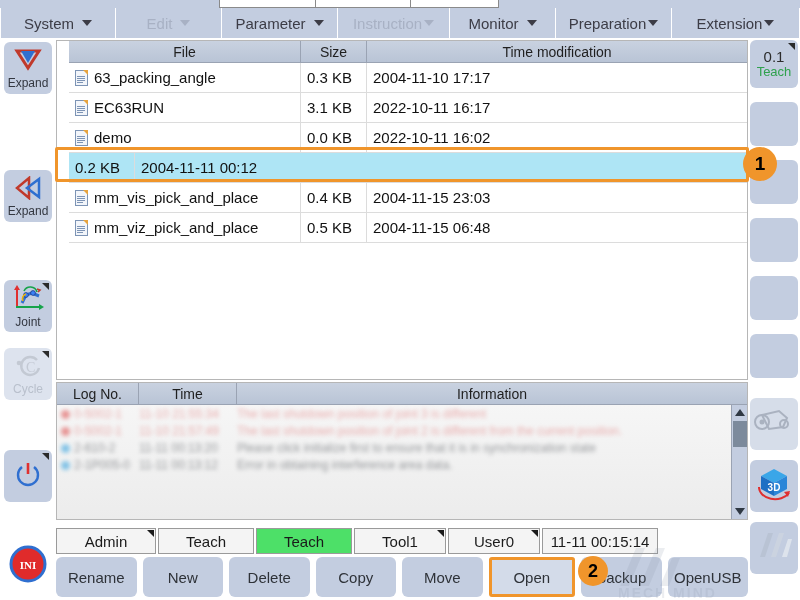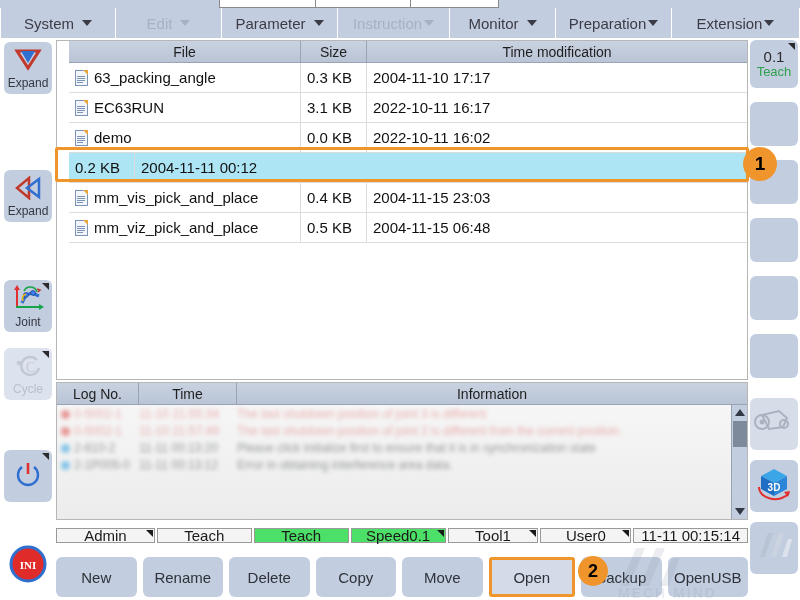--- a/index.html
+++ b/index.html
@@ -192,21 +192,21 @@
   }
   .scroll .arrow-up { top: 4px; border-bottom: 7px solid #2f3843; }
   .scroll .arrow-dn { bottom: 4px; border-top: 7px solid #2f3843; }
   .scroll .thumb {
     position: absolute; left: 1px; top: 16px; width: 14px; height: 26px;
     background: #7c8a9c;
   }
 
   
   .statusbar {
-    position: absolute; left: 56px; top: 528px; width: 692px; height: 15px;
+    position: absolute; left: 56px; top: 528px; width: 692px; height: 26px;
     display: flex; gap: 2px;
   }
   .st-cell {
     position: relative;
     background: #f4f4f4; border: 1px solid #9a9a9a;
     display: flex; align-items: center; justify-content: center;
     font-size: 15px; color: #1a1a1a;
   }
   .st-cell.green { background: #4de068; }
   .st-corner {
@@ -544,43 +544,39 @@
       <div class="st-cell" style="width: 100px;">
         <span>Admin</span>
         <span class="st-corner"></span>
       </div>
       <div class="st-cell" style="width: 96px;">
         <span>Teach</span>
       </div>
       <div class="st-cell green" style="width: 96px;">
         <span>Teach</span>
       </div>
-      <div class="st-cell green" style="width: 96px;">
-        <span>Speed0.1</span>
-        <span class="st-corner"></span>
-      </div>
       <div class="st-cell" style="width: 92px;">
         <span>Tool1</span>
         <span class="st-corner"></span>
       </div>
       <div class="st-cell" style="width: 92px;">
         <span>User0</span>
         <span class="st-corner"></span>
       </div>
       <div class="st-cell" style="width: 116px;">
         <span>11-11 00:15:14</span>
       </div>
     </div>
 
   <div class="bottombar" id="bottombar">
       <div class="bbtn">
+        <span>Rename</span>
+      </div>
+      <div class="bbtn">
         <span>New</span>
-      </div>
-      <div class="bbtn">
-        <span>Rename</span>
       </div>
       <div class="bbtn">
         <span>Delete</span>
       </div>
       <div class="bbtn">
         <span>Copy</span>
       </div>
       <div class="bbtn">
         <span>Move</span>
       </div>

